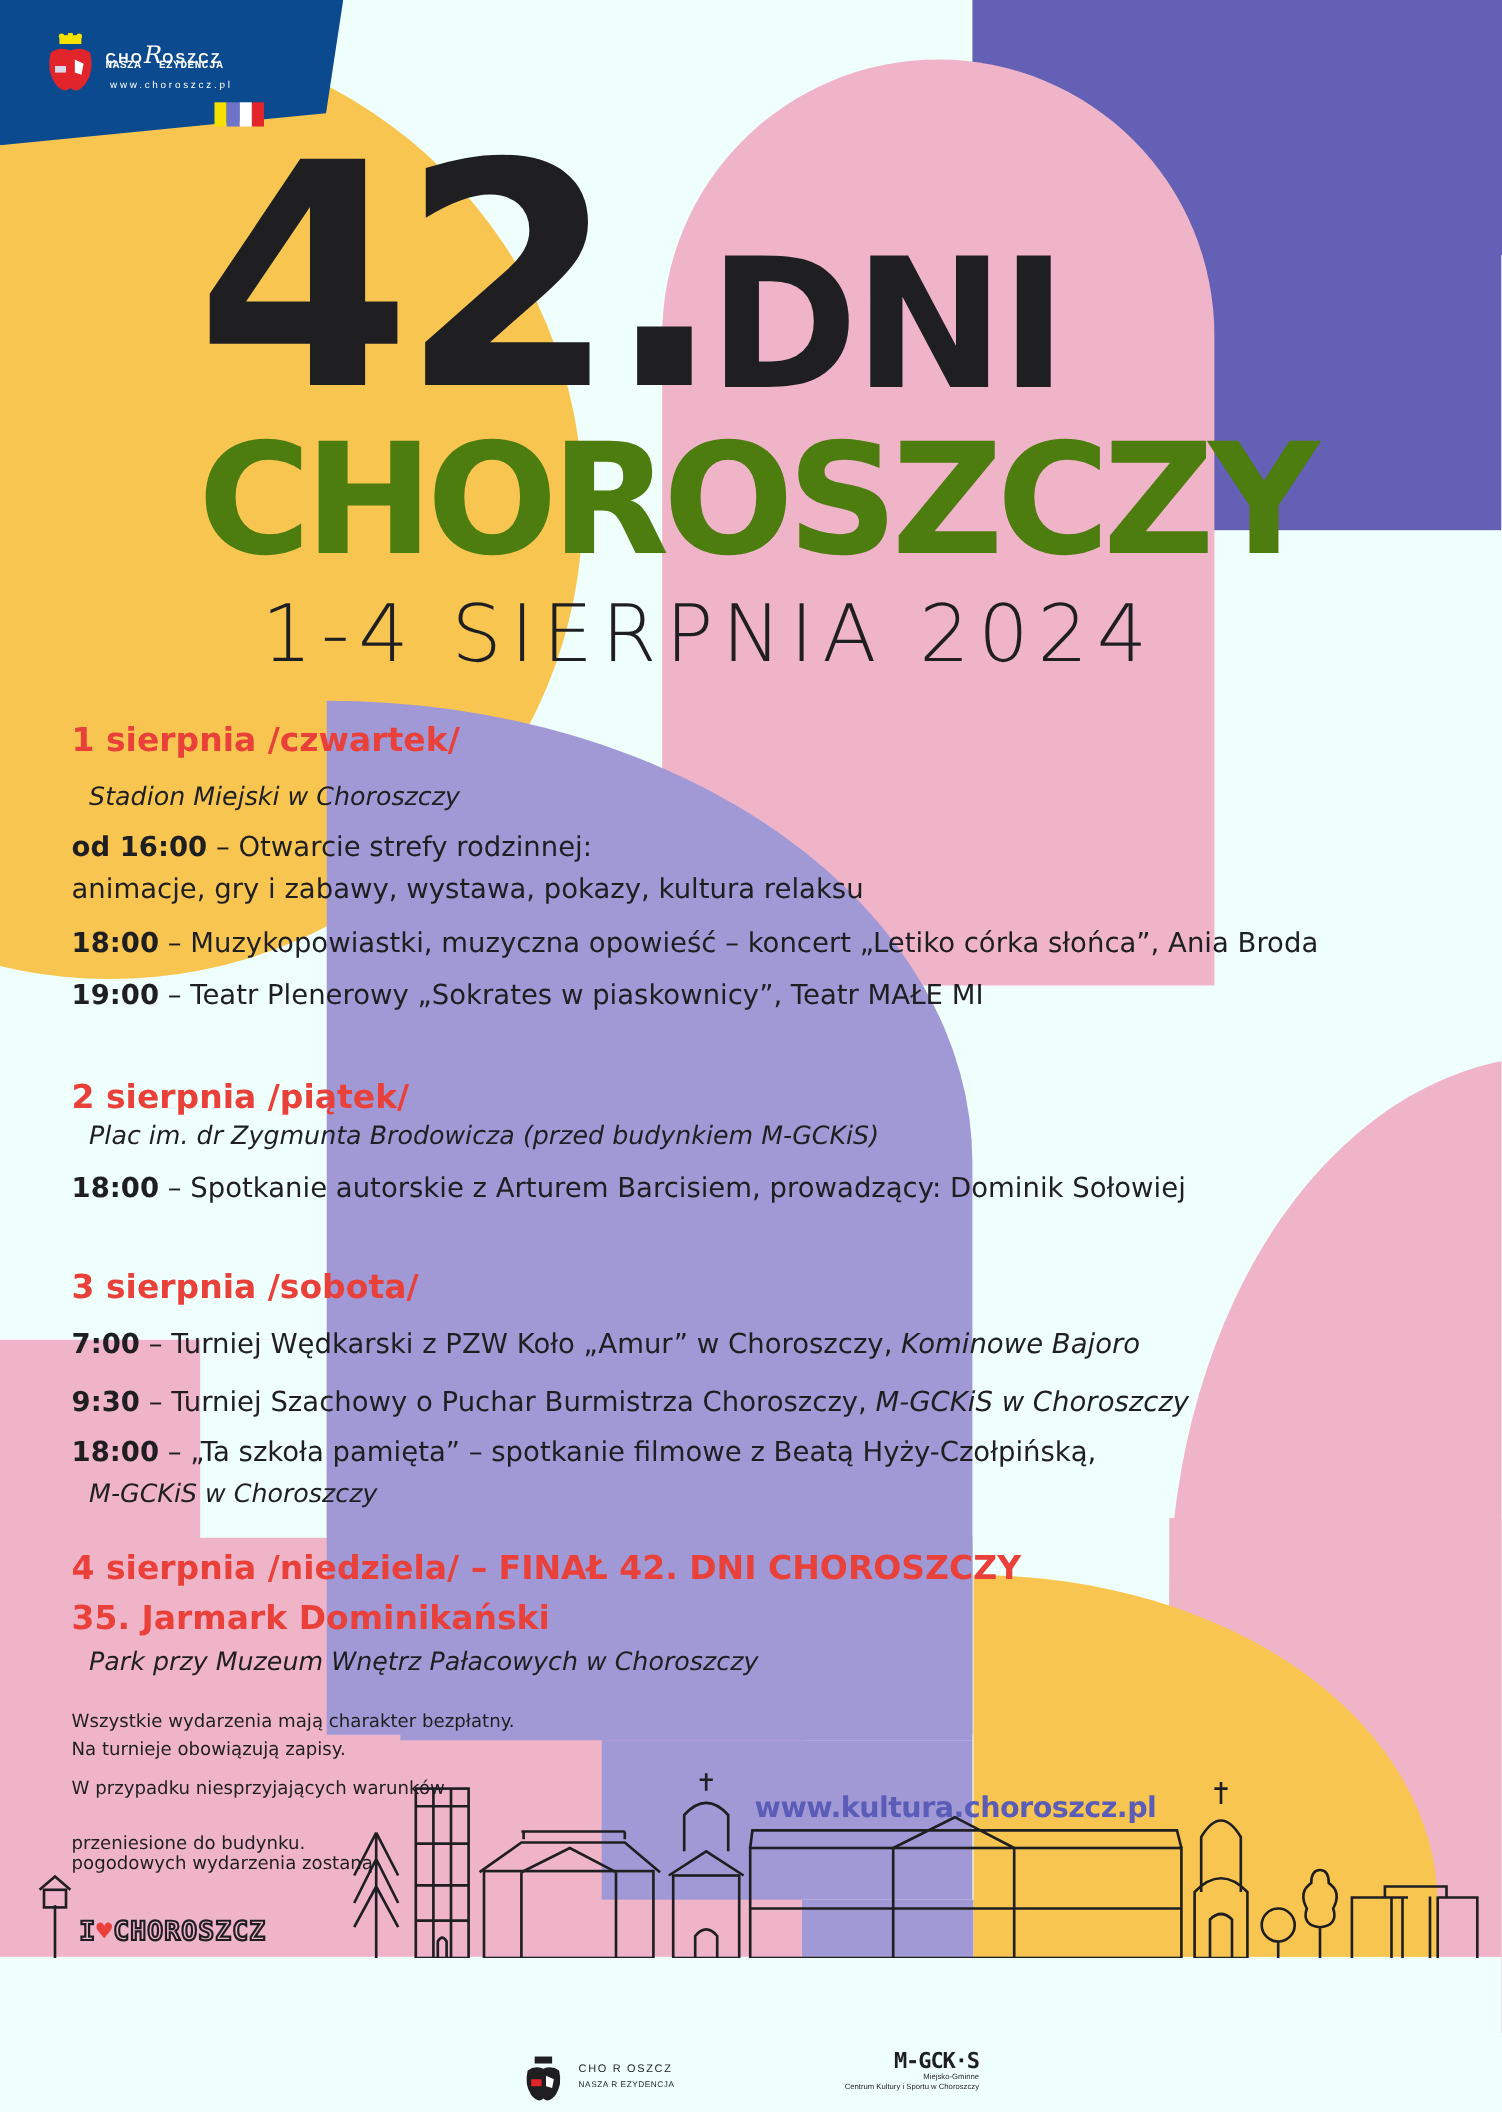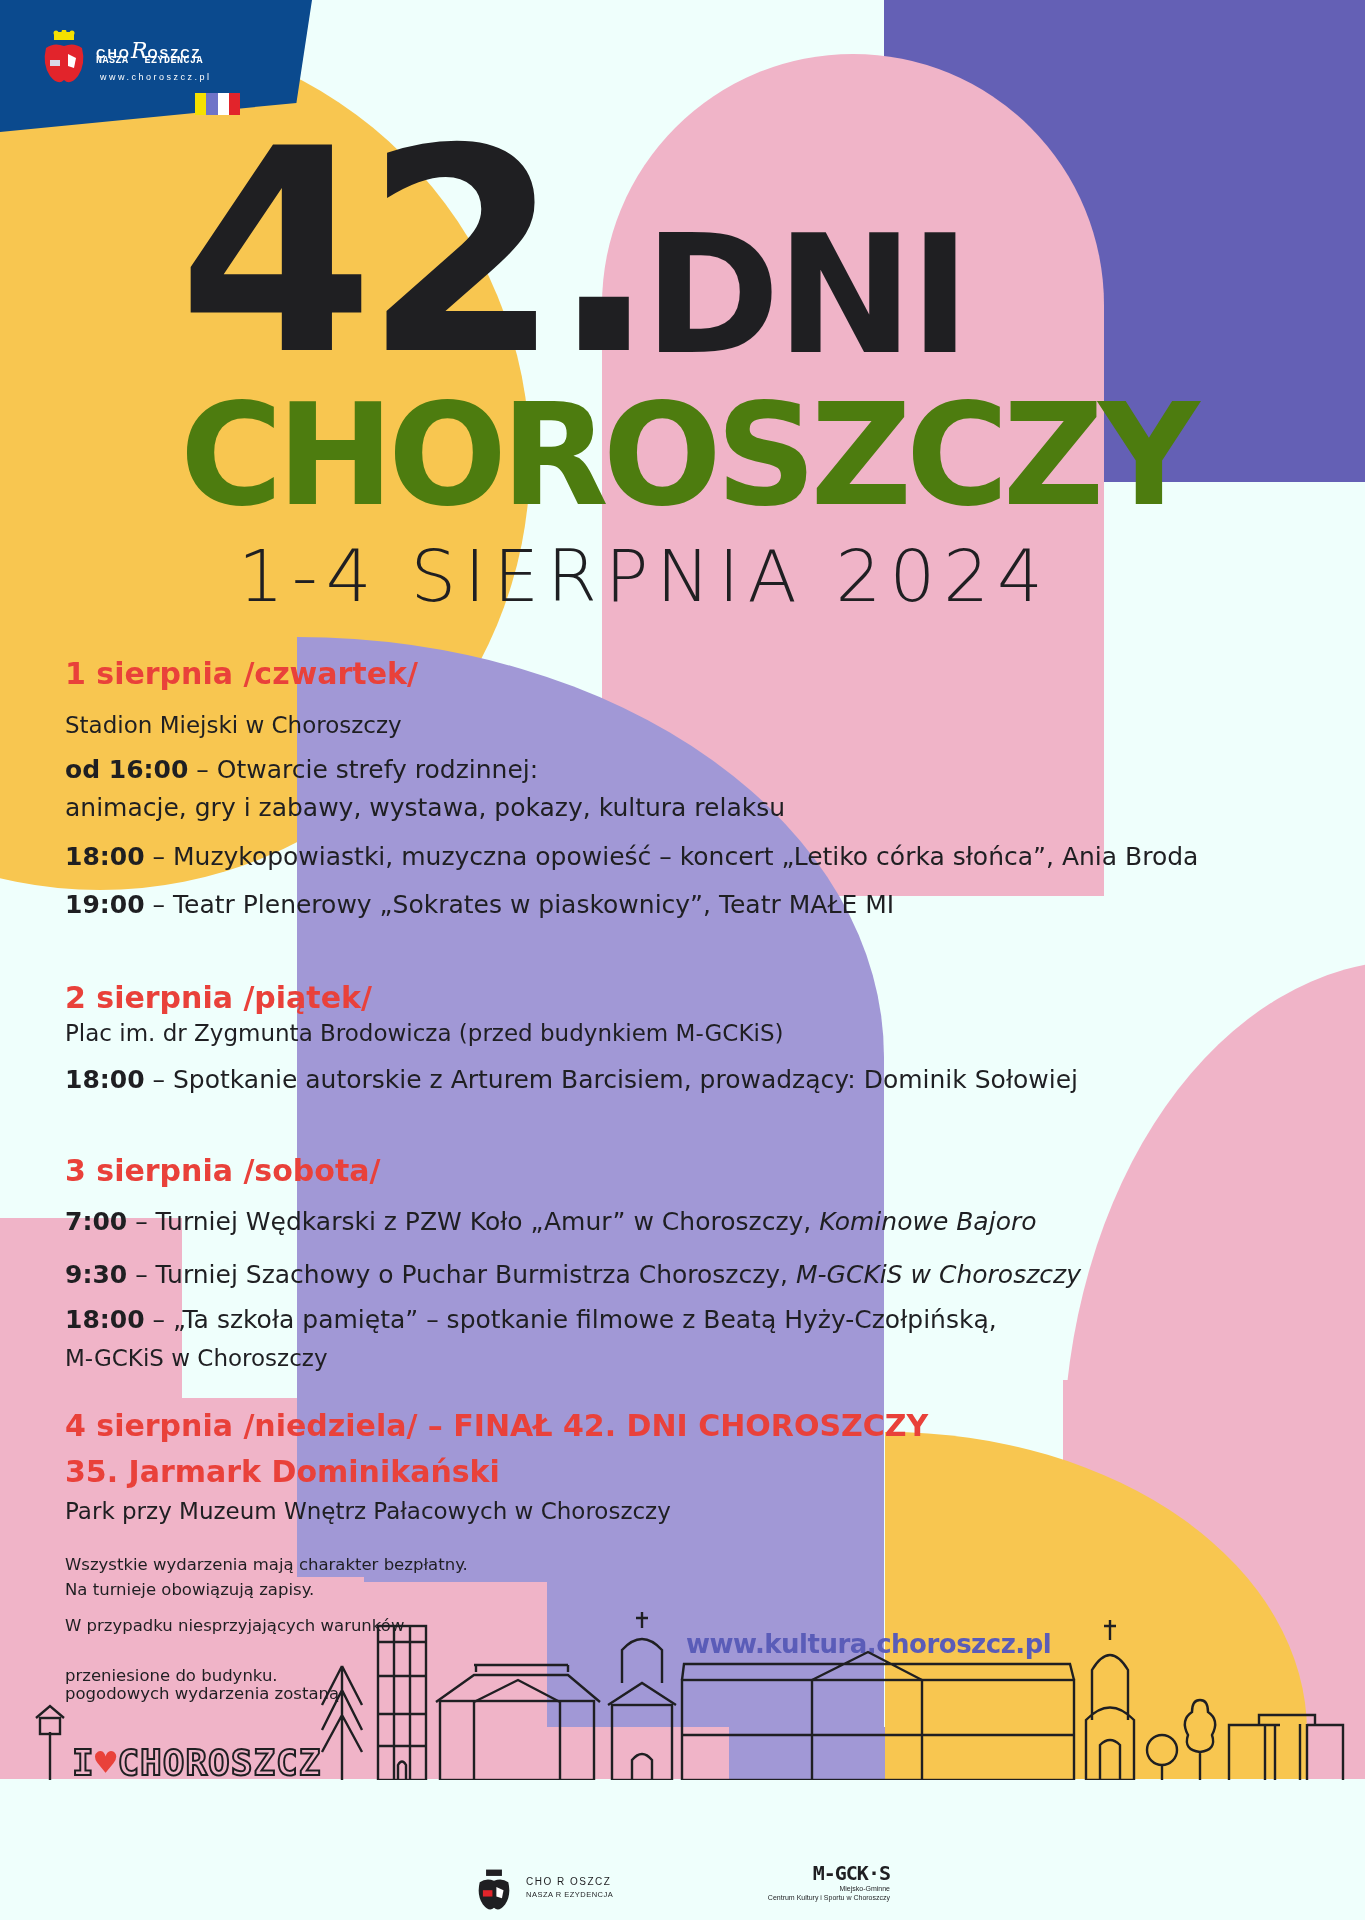--- a/index.html
+++ b/index.html
@@ -31,29 +31,29 @@
 
   
   .t42 { position: absolute; left: 178px; top: 112px; font-family: "DejaVu Sans", sans-serif; font-weight: bold; font-size: 282px; line-height: 1; letter-spacing: -10px; color: #1f1f22; }
   .tdni { position: absolute; left: 644px; top: 214px; font-family: "DejaVu Sans", sans-serif; font-weight: bold; font-size: 164px; line-height: 1; letter-spacing: -4px; color: #1f1f22; }
   .tchor { position: absolute; left: 180px; top: 386px; font-family: "DejaVu Sans", sans-serif; font-weight: bold; font-size: 140px; line-height: 1; letter-spacing: -6px; color: #4d7c0f; white-space: nowrap; }
   .tdate { position: absolute; left: 238px; top: 540px; font-family: "DejaVu Sans", sans-serif; font-weight: 300; font-size: 72px; line-height: 1; letter-spacing: 8px; color: #1f1f22; white-space: nowrap; text-align: center; }
 
   
   .prog { position: absolute; left: 65px; font-family: "DejaVu Sans", sans-serif; white-space: nowrap; }
   .day { font-size: 30px; font-weight: bold; color: #e9413a; }
-  .venue { font-size: 23px; color: #1f1f22; }
+  .venue { font-size: 23px; font-style: italic; color: #1f1f22; margin-left: 16px; }
   .ev { font-size: 25px; color: #1f1f22; }
   .ev b { font-weight: bold; }
   .ev i { font-style: italic; }
   .note { position: absolute; left: 65px; font-family: "DejaVu Sans", sans-serif; font-size: 16.5px; color: #1f1f22; white-space: nowrap; }
   .url { position: absolute; left: 686px; top: 1629px; font-family: "DejaVu Sans", sans-serif; font-size: 26px; font-weight: bold; color: #5a5cb8; letter-spacing: -0.5px; }
 
   .skyline { position: absolute; left: 0; top: 1590px; width: 1365px; height: 190px; }
-  .ilove { position: absolute; left: 72px; top: 1742px; font-family: "DejaVu Sans Mono", monospace; font-size: 36px; font-weight: bold; color: #f0b4c8; -webkit-text-stroke: 2px #1f1f22; letter-spacing: 1px; }
+  .ilove { position: absolute; left: 72px; top: 1742px; font-family: "DejaVu Sans Mono", monospace; font-size: 24px; font-weight: bold; color: #f0b4c8; -webkit-text-stroke: 2px #1f1f22; letter-spacing: 1px; }
   .heart { color: #e9413a; -webkit-text-stroke: 0; }
 
   .foot-logo1 { position: absolute; left: 470px; top: 1868px; width: 175px; height: 46px; }
   .foot-logo2 { position: absolute; left: 738px; top: 1862px; width: 152px; height: 54px; text-align: right; }
   .fl-text1 { position: absolute; left: 56px; top: 8px; font-family: "Liberation Sans", sans-serif; font-size: 10px; letter-spacing: 1.5px; color: #1f1f22; }
   .fl-text2 { position: absolute; left: 56px; top: 22px; font-family: "Liberation Sans", sans-serif; font-size: 7.5px; letter-spacing: 0.5px; color: #1f1f22; }
   .mg-title { font-family: "DejaVu Sans Mono", monospace; font-weight: bold; font-size: 20px; color: #1f1f22; letter-spacing: -1px; line-height: 22px; }
   .mg-sub { font-family: "Liberation Sans", sans-serif; font-size: 7px; color: #1f1f22; line-height: 9px; }
 </style>
 </head>

